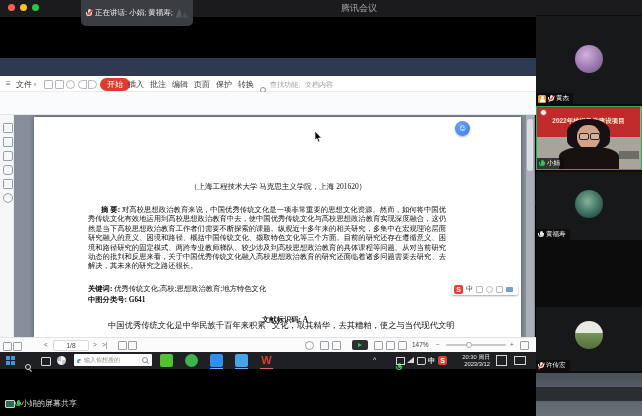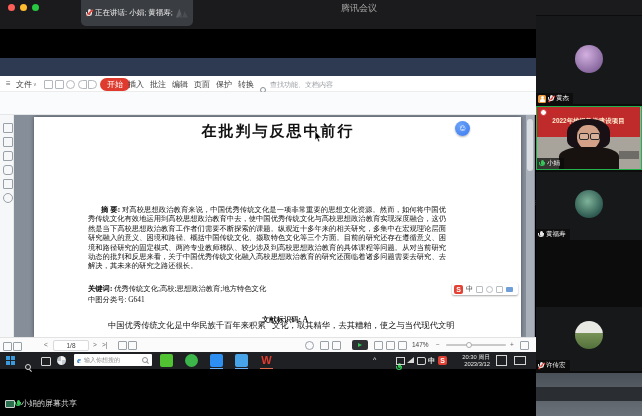--- a/index.html
+++ b/index.html
@@ -1,20 +1,20 @@
 <!DOCTYPE html>
 <html><head>
 <meta charset="utf-8">
 <style>
   html,body{margin:0;padding:0;background:#000;}
   #root{position:relative;width:642px;height:416px;background:#000;overflow:hidden;
         font-family:"Liberation Sans",sans-serif;-webkit-font-smoothing:antialiased;}
   .a{position:absolute;}
   
-  .titlebar{left:0;top:0;width:642px;height:29px;background:#1b1b1d;}
+  .titlebar{left:0;top:0;width:642px;height:17px;background:#1b1b1d;}
   .light{width:7px;height:7px;border-radius:50%;top:4px;}
   .l-red{left:8px;background:#ff5f57;} .l-yel{left:20px;background:#febc2e;} .l-grn{left:32px;background:#28c840;}
   .wtitle{left:341px;top:2px;font-size:9px;color:#a8a8a8;}
   .pill{left:81px;top:0;width:112px;height:26px;background:#3a3d41;border-radius:0 0 5px 5px;
         display:flex;align-items:center;gap:3px;padding:0 5px;box-sizing:border-box;
         font-size:7.5px;color:#ececec;white-space:nowrap;}
   .pill-logo{width:14px;height:9px;background:linear-gradient(135deg,#5a5e63 50%,#4a4e53 50%);
         clip-path:polygon(0 100%,28% 0,55% 100%,55% 100%,70% 30%,100% 100%);}
   
   .mic{position:relative;display:inline-block;width:6px;height:8px;flex:none;}
@@ -275,30 +275,30 @@
     <span class="a s-ic" style="top:8px;"></span>
     <span class="a s-ic" style="top:22px;"></span>
     <span class="a s-ic" style="top:36px;border-radius:2px 2px 2px 0;"></span>
     <span class="a s-ic" style="top:50px;border-radius:3px;"></span>
     <span class="a s-ic" style="top:64px;"></span>
     <span class="a s-ic" style="top:78px;border-radius:50%;"></span>
   </div>
 
   <div class="a docarea">
     <div class="a page" style="overflow:hidden;">
-      <div class="a dcenter" style="top:5px;font-size:15px;font-weight:bold;letter-spacing:2px;">在批判与反思中前行</div>
+      <div class="a dcenter" style="top:65px;font-size:7.5px;">（上海工程技术大学 马克思主义学院，上海 201620）</div>
       <div class="a" style="left:54px;top:88px;width:358px;font-size:7.3px;line-height:9.4px;text-align:justify;text-indent:13px;">
         <b>摘 要:</b>
         <span>对高校思想政治教育来说，中国优秀传统文化是一项非常重要的思想文化资源。然而，如何将中国优秀传统文化有效地运用到高校思想政治教育中去，使中国优秀传统文化与高校思想政治教育实现深度融合，这仍然是当下高校思想政治教育工作者们需要不断探索的课题。纵观近十多年来的相关研究，多集中在宏观理论层面研究融入的意义、困境和路径、概括中国传统文化、撷取特色文化等三个方面。目前的研究还存在遵循意义、困境和路径研究的固定模式、两跨专业教师梯队、较少涉及到高校思想政治教育的具体课程等问题。从对当前研究动态的批判和反思来看，关于中国优秀传统文化融入高校思想政治教育的研究还面临着诸多问题需要去研究、去解决，其未来的研究之路还很长。</span>
       </div>
       <div class="a" style="left:54px;top:167px;font-size:7.3px;">
         <b>关键词:</b>
         <span>优秀传统文化;高校;思想政治教育;地方特色文化</span>
       </div>
-      <div class="a" style="left:54px;top:178px;font-size:7.3px;font-weight:normal;">中图分类号: G641</div>
+      <div class="a" style="left:54px;top:178px;font-size:7.3px;font-weight:bold;">中图分类号: G641</div>
       <div class="a" style="left:228px;top:178px;font-size:7.3px;font-weight:bold;margin-top:20px;">文献标识码: A</div>
       <div class="a" style="left:58px;top:203px;font-size:8.3px;margin-left:16px;">中国优秀传统文化是中华民族千百年来积累</div>
       <div class="a" style="left:238px;top:203px;font-size:8.3px;">文化，取其精华，去其糟粕，使之与当代现代文明</div>
     </div>
 
     <svg class="a" style="left:300px;top:16px;" width="8" height="12" viewBox="0 0 8 12">
       <path d="M1 0 L1 9 L3 7.4 L4.4 11 L5.9 10.3 L4.5 7 L7.4 7 Z" fill="#000" stroke="#fff" stroke-width="0.7"></path>
     </svg>
     <div class="a ai-btn">☺</div>
     <div class="a sogou">

